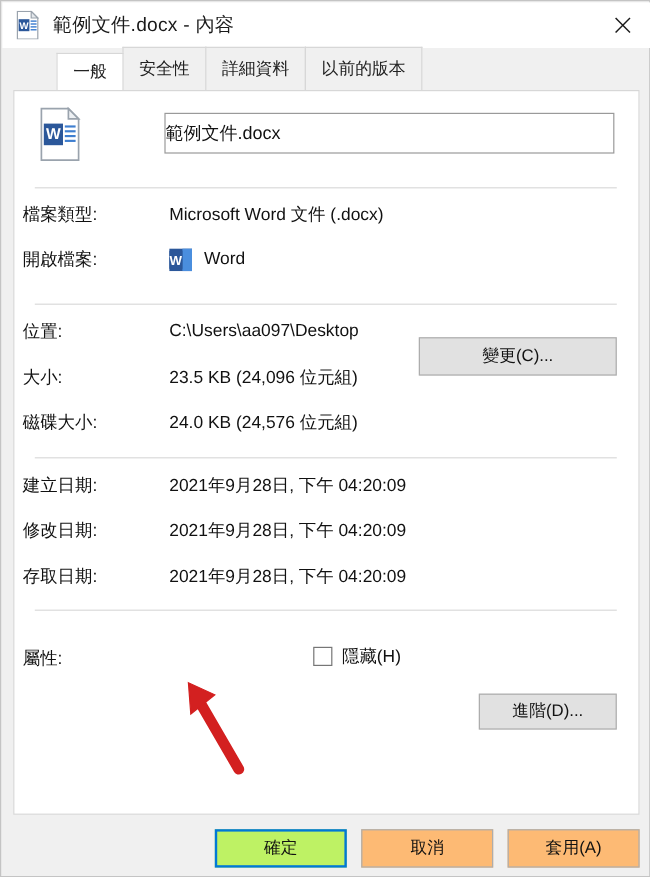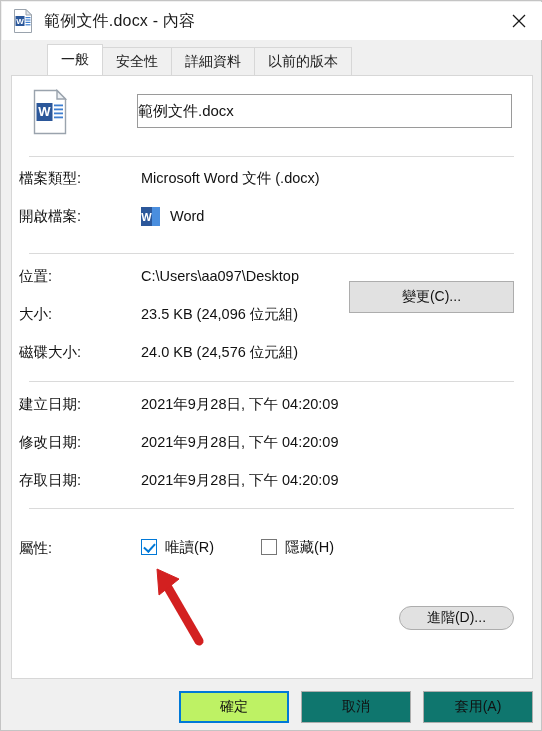--- a/index.html
+++ b/index.html
@@ -65,21 +65,21 @@
   .tabstrip {
     position: absolute;
     left: 10px;
     top: 44px;
     height: 30px;
     display: flex;
     align-items: flex-end;
     padding-left: 36px;
   }
   .tab {
-    height: 28px;
+    height: 36px;
     padding: 0 13px;
     display: flex;
     align-items: center;
     justify-content: center;
     font-size: 14px;
     color: #222;
     background: #f0f0f0;
     border: 1px solid #d7d7d7;
     border-bottom: none;
     margin-right: -1px;
@@ -193,24 +193,23 @@
     cursor: default;
   }
   #change-btn {
     left: 337px;
     top: 205px;
     width: 165px;
     height: 32px;
   }
   #advanced-btn {
     left: 387px;
-    top: 530px;
+    top: 502px;
     width: 115px;
-    height: 24px;
-    border-radius: 12px;
+    height: 30px;
   }
 
   
   .checkbox-wrap {
     position: absolute;
     height: 22px;
     display: flex;
     align-items: center;
     font-size: 14.5px;
     color: #111;
@@ -249,21 +248,21 @@
     width: 80px;
     height: 90px;
     pointer-events: none;
   }
 
   
   .footer-btn {
     position: absolute;
     top: 690px;
     height: 32px;
-    background: #0f766e;
+    background: #fdba74;
     border: 1px solid #adadad;
     box-sizing: border-box;
     font-size: 14px;
     color: #111;
     display: flex;
     align-items: center;
     justify-content: center;
     white-space: nowrap;
     cursor: default;
   }
@@ -393,24 +392,20 @@
       <span class="plabel">存取日期:</span>
       <span class="pvalue">2021年9月28日, 下午 04:20:09</span>
     </div>
 
     <div class="sep" style="top:432px;"></div>
 
     <div class="prow" style="top:460px;">
       <span class="plabel">屬性:</span>
     </div>
 
-    <div class="checkbox-wrap" style="left:129px; top:460px;">
-      <span class="cbox checked"></span>
-      <span>唯讀(R)</span>
-    </div>
 
     <div class="checkbox-wrap" style="left:249px; top:460px;">
       <span class="cbox"></span>
       <span>隱藏(H)</span>
     </div>
 
     <div class="btn" id="advanced-btn">進階(D)...</div>
 
   </div>
 

